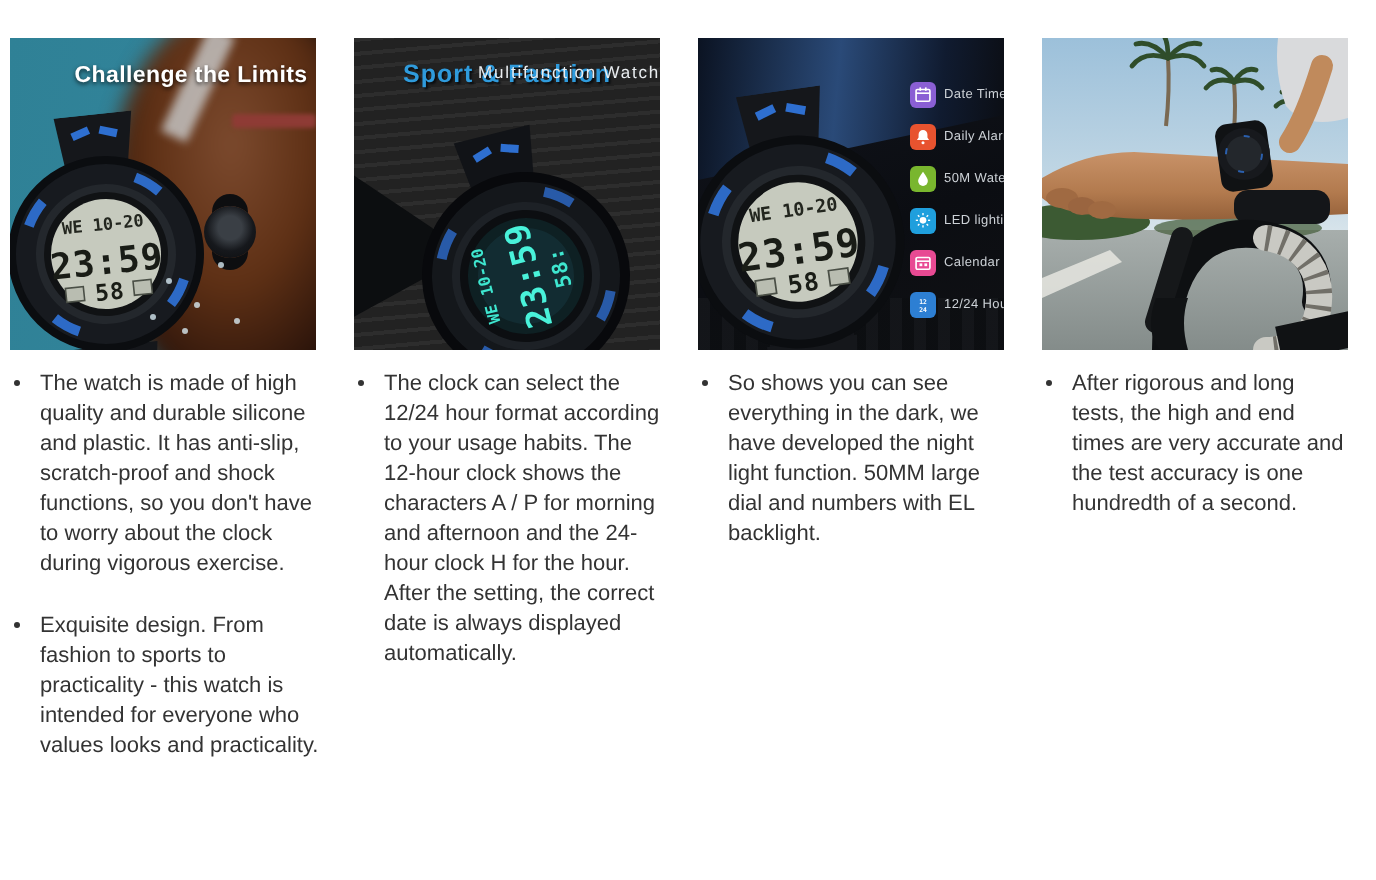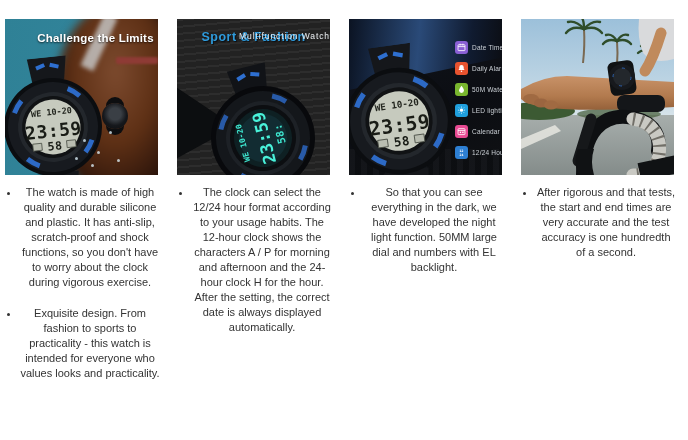--- a/index.html
+++ b/index.html
@@ -6,21 +6,21 @@
   html,body { margin:0; padding:0; }
   body {
     width:688px; height:440px; background:#ffffff; overflow:hidden;
     font-family:"Liberation Sans", sans-serif;
   }
   .row { display:flex; width:688px; }
   .col { width:172px; flex:0 0 172px; padding:19px 12px 0 5px; }
 
   
   .heading { font-size:13px; font-weight:700; color:#0f1111; margin:12px 0 0 2px; letter-spacing:.1px; }
-  ul.bullets { margin:10px 0 0 0; padding:0 0 0 15px;text-align:center; }
+  ul.bullets { margin:10px 0 0 0; padding:0 0 0 15px; }
   ul.bullets li { font-size:11px; line-height:15px; color:#333333; margin:0 0 16px 0; }
   ul.bullets li::marker { color:#333; }
 
   
   .img { width:153px; height:156px; position:relative; overflow:hidden; background:#222; }
   .abs { position:absolute; }
 
   
   .img1 { background:linear-gradient(100deg,#2f8196 0%,#318399 42%,#28525e 58%,#1d140e 78%,#140b07 100%); }
   .i1-man { right:-30px; top:-14px; width:132px; height:192px; border-radius:45%;
@@ -233,21 +233,21 @@
             <svg width="11" height="9" viewBox="0 0 15 13">
                 <text x="7.5" y="5.8" font-size="4.6" font-weight="bold" fill="#fff" text-anchor="middle" font-family="DejaVu Sans Mono, monospace">12</text>
                 <text x="7.5" y="11.2" font-size="4.6" font-weight="bold" fill="#fff" text-anchor="middle" font-family="DejaVu Sans Mono, monospace">24</text>
               </svg>
           </span>
           <span class="fl">12/24 Hour</span>
         </div>
       </div>
     </div>
     <ul class="bullets">
-      <li>So that you can see everything in the dark, we have developed the night light function. 50MM large dial and numbers with EL backlight.</li>
+      <li>So shows you can see everything in the dark, we have developed the night light function. 50MM large dial and numbers with EL backlight.</li>
     </ul>
   </div>
 
   <div class="col">
     <div class="img img4">
       <svg class="abs i4-svg" viewBox="0 0 153 156" width="153" height="156">
         <defs>
           <linearGradient id="skinG" x1="0" y1="0" x2="0" y2="1">
             <stop offset="0" stop-color="#c89268"></stop>
               <stop offset=".6" stop-color="#b27a4e"></stop>
@@ -303,17 +303,17 @@
         <path d="M62 156 C62 112 82 96 106 98 C130 100 140 114 137 132" stroke="#0e1012" stroke-width="14" fill="none" stroke-linecap="round"></path>
         <path d="M70 100 L57 142" stroke="#16181a" stroke-width="11" stroke-linecap="round"></path>
         <path d="M57 130 q-6 16 2 26 l14 0 q-4 -14 0 -26 z" fill="#101214"></path>
 
         <path d="M112 100 C132 103 141 118 138 136 C136 150 124 156 112 156" stroke="#c9c9c3" stroke-width="13" fill="none" stroke-linecap="round"></path>
         <path d="M112 100 C132 103 141 118 138 136 C136 150 124 156 112 156" stroke="#716f68" stroke-width="13" fill="none" stroke-dasharray="2 6" stroke-linecap="butt"></path>
         <rect x="118" y="140" width="40" height="18" fill="#101214" transform="rotate(-12 138 149)"></rect>
       </svg>
     </div>
     <ul class="bullets">
-      <li>After rigorous and that tests, the start and end times are very accurate and the test accuracy is one hundredth of a second.</li>
+      <li>After rigorous and long tests, the high and end times are very accurate and the test accuracy is one hundredth of a second.</li>
     </ul>
   </div>
 
 </div>
 
 </body></html>

